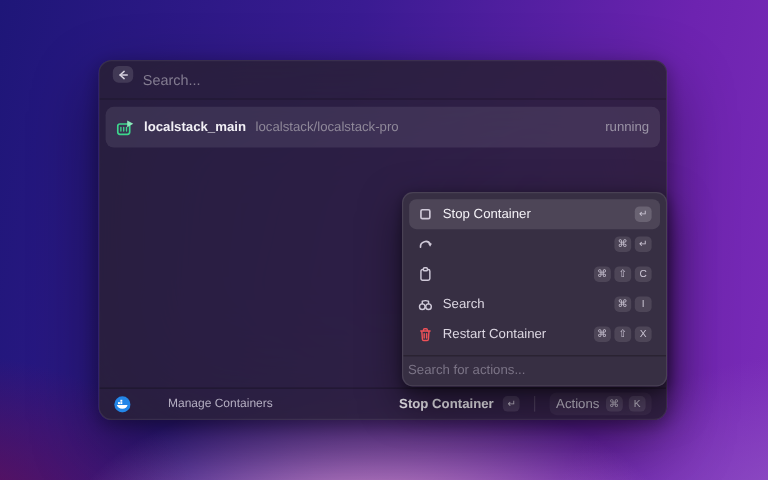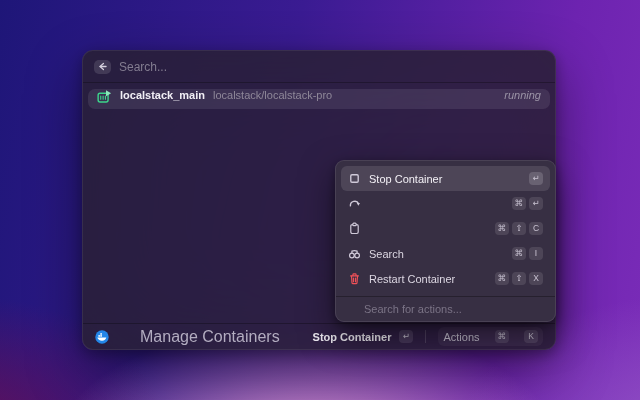--- a/index.html
+++ b/index.html
@@ -23,43 +23,43 @@
     background:rgba(40,32,50,.87);
     backdrop-filter:blur(50px) saturate(140%);
     -webkit-backdrop-filter:blur(50px) saturate(140%);
     border:1px solid rgba(255,255,255,.07);
     border-radius:11px;
     box-shadow:0 22px 55px rgba(0,0,0,.45), 0 4px 14px rgba(0,0,0,.30);
     display:flex;flex-direction:column;
     color:#e8e5ee;
   }
   
-  .search-bar{height:32px;flex:0 0 32px;display:flex;align-items:center;padding:4px 11px;gap:8px;
+  .search-bar{height:32px;flex:0 0 32px;display:flex;padding:4px 11px;gap:8px;
     border-bottom:1px solid rgba(0,0,0,.28);}
   .back-btn{width:17px;height:14px;border:none;border-radius:5px;background:rgba(255,255,255,.12);
     display:inline-flex;align-items:center;justify-content:center;color:#d6d1de;cursor:pointer;flex:0 0 auto;}
   .search-input{flex:1;background:transparent;border:none;outline:none;color:#e8e5ee;
     font-size:12px;font-family:inherit;}
   .search-input::placeholder{color:#837c90;}
   
   .list{padding:6px 5px 0 5px;}
-  .list-item{height:20px;border-radius:7px;background:rgba(255,255,255,.085);
-    display:flex;align-items:flex-start;padding:0 9px;gap:8px;cursor:pointer;}
+  .list-item{height:34px;border-radius:7px;background:rgba(255,255,255,.085);
+    display:flex;align-items:center;padding:0 9px;gap:8px;cursor:pointer;}
   .li-title{font-size:11px;font-weight:700;color:#f1eff5;white-space:nowrap;}
   .li-sub{font-size:11px;color:#8f8899;margin-left:0;white-space:nowrap;}
-  .li-status{margin-left:auto;font-size:11px;color:#9b94a6;font-style:italic;}
+  .li-status{margin-left:auto;font-size:11px;color:#9b94a6;}
   .content{flex:1;}
   
   .footer{height:26px;flex:0 0 26px;display:flex;align-items:center;gap:8px;padding:0 12px;
     border-top:1px solid rgba(0,0,0,.28);}
-  .app-name{font-size:16px;color:#b3adc0;padding-left:23px;}
+  .app-name{font-size:10px;color:#b3adc0;padding-left:23px;}
   .spacer{flex:1;}
   .primary-label{font-size:11px;font-weight:700;color:#ece9f0;}
   .v-div{width:1px;height:13px;background:rgba(255,255,255,.14);margin:0 4px;}
-  .actions-btn{display:inline-flex;align-items:center;gap:15px;background:rgba(255,255,255,.05);
+  .actions-btn{display:inline-flex;align-items:center;gap:5px;background:rgba(255,255,255,.05);
     border:none;border-radius:6px;padding:3px 5px;cursor:pointer;font-family:inherit;}
   .actions-label{font-size:11px;color:#c4bece;}
   kbd{display:inline-flex;align-items:center;justify-content:center;
     min-width:14px;height:13px;padding:0 3px;border-radius:4px;
     background:rgba(255,255,255,.11);color:#c9c3d2;font-family:inherit;font-size:8.5px;line-height:1;}
   
   .menu{position:absolute;left:335px;top:160px;width:221px;height:162px;
     background:rgba(56,48,67,.97);
     border:1px solid rgba(255,255,255,.09);
     border-radius:9px;
@@ -69,21 +69,21 @@
   .menu-items{padding:5px;}
   .menu-item{height:25px;display:flex;align-items:center;gap:8px;padding:0 7px;border-radius:6px;cursor:pointer;}
   .menu-item.selected{background:rgba(255,255,255,.11);}
   .mi-icon{display:inline-flex;width:13px;height:13px;color:#cfc9d8;flex:0 0 auto;}
   .mi-icon.danger{color:var(--danger-red);}
   .mi-label{font-size:11px;color:#dcd7e2;white-space:nowrap;}
   .menu-item.selected .mi-label{color:#f3f1f6;}
   .keys{margin-left:auto;display:inline-flex;gap:3px;}
   .menu-item.selected kbd{background:rgba(255,255,255,.16);}
   .menu-divider{height:1px;background:rgba(0,0,0,.3);flex:0 0 1px;}
-  .menu-search{flex:1;display:flex;padding:0 28px;}
+  .menu-search{flex:1;display:flex;padding:0 4px;}
   .menu-search input{width:100%;background:transparent;border:none;outline:none;
     color:#dcd7e2;font-size:11px;font-family:inherit;}
   .menu-search input::placeholder{color:#7b7486;}
   svg{display:block;}
 </style>
 </head>
 <body>
 
 <div class="window">
 

